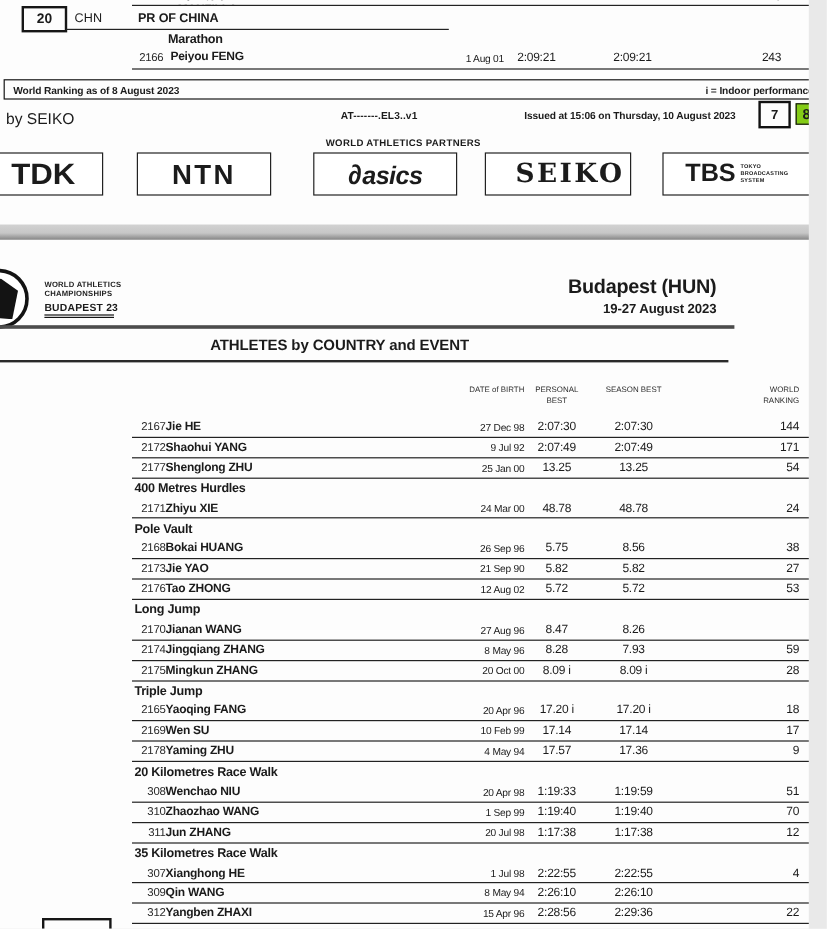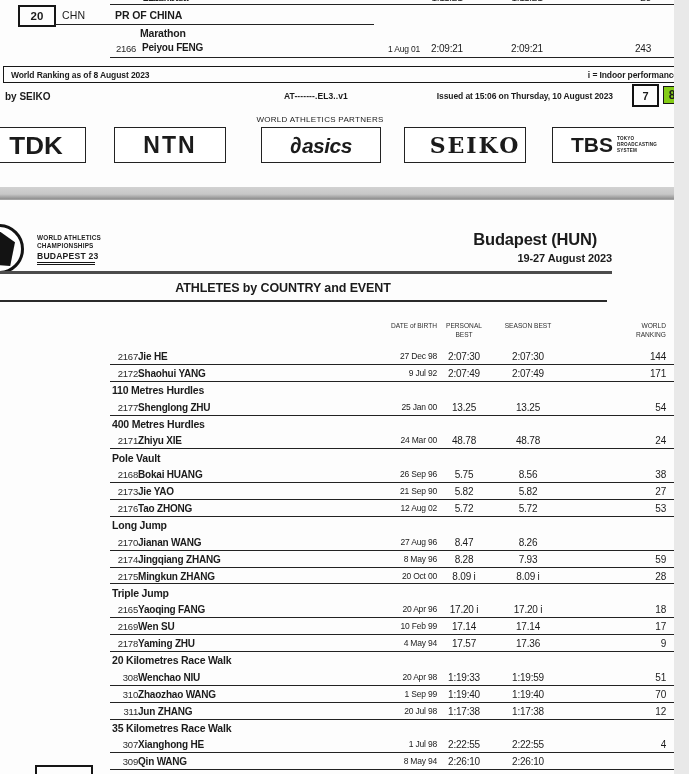--- a/index.html
+++ b/index.html
@@ -45,30 +45,30 @@
   .t-sb{left:492px;top:43px;width:70px;text-align:center;font-size:10px;letter-spacing:-.2px;}
   .t-rank{left:581px;top:43px;width:70px;text-align:right;font-size:10px;letter-spacing:-.2px;}
   .t-underline{left:110px;top:57px;width:579px;height:1.2px;}
 
   
   .ranking-strip{position:absolute;left:3px;top:66px;width:667px;height:15px;border:1.3px solid #161616;
     display:flex;justify-content:space-between;align-items:center;padding:0 7px;background:#fdfdfd;}
   .ranking-strip span{font-size:8.5px;font-weight:700;letter-spacing:-.1px;}
 
   
-  .by-seiko{left:5px;top:91px;font-size:10px;font-weight:700;}
+  .by-seiko{left:5px;top:91px;font-size:13px;font-weight:400;}
   .doc-code{left:284px;top:91px;font-size:8.5px;font-weight:700;letter-spacing:.1px;}
   .issued{right:61px;top:91px;font-size:8.5px;font-weight:700;letter-spacing:-.1px;}
   .page-num-box{left:632px;top:84px;width:23px;height:19px;border:2.5px solid #111;
     display:flex;align-items:center;justify-content:center;font-size:11px;font-weight:700;background:#fdfdfd;}
   .page-total-box{left:663px;top:86px;width:23px;height:16px;border:1.3px solid #161616;
     display:flex;align-items:center;justify-content:center;font-size:12px;font-weight:700;background:#84cc16;}
 
   
-  .partners-heading{left:0;top:115px;width:640px;text-align:center;font-size:8px;font-weight:400;letter-spacing:.3px;}
+  .partners-heading{left:0;top:115px;width:640px;text-align:center;font-size:8px;font-weight:700;letter-spacing:.3px;padding-left:16px;}
   .logo-box{position:absolute;top:127px;height:36px;border:1.3px solid #222;background:#fff;
     display:flex;align-items:center;justify-content:center;box-sizing:border-box;}
   .lb-tdk{left:-14px;width:100px;}
   .lb-ntn{left:114px;width:112px;}
   .lb-asics{left:261px;width:120px;}
   .lb-seiko{left:404px;width:122px;padding-left:20px;}
   .lb-tbs{left:552px;width:124px;}
   .logo-tdk{font-size:26px;font-weight:800;letter-spacing:0;transform:scaleY(.95);}
   .logo-ntn{font-size:23px;font-weight:800;letter-spacing:2px;}
   .logo-asics{font-size:21px;font-weight:700;font-style:italic;letter-spacing:-.5px;}
@@ -81,21 +81,21 @@
   
   .emblem{position:absolute;left:-26px;top:24px;width:50px;height:50px;border-radius:50%;
     border:3px solid #131313;box-sizing:border-box;overflow:hidden;background:#fff;}
   .emblem .blob{position:absolute;left:6px;top:5px;right:6px;bottom:5px;background:#131313;
     clip-path:polygon(0 10%,55% 0,100% 30%,85% 100%,20% 95%,0 60%);}
   .wa-text{position:absolute;left:37px;top:34px;}
   .wa-text .l1,.wa-text .l2{font-size:6.4px;font-weight:600;letter-spacing:.2px;line-height:1.25;color:#1e1e1e;}
   .wa-text .l3{font-size:8.6px;font-weight:800;letter-spacing:.2px;margin-top:1px;}
   .dbl-underline{width:58px;height:3px;border-top:1.4px solid #131313;border-bottom:1px solid #131313;margin-top:1px;box-sizing:border-box;}
   .loc{right:77px;top:30px;font-size:16.5px;font-weight:700;letter-spacing:-.2px;text-align:right;}
-  .dates{right:62px;top:52px;font-size:11px;font-weight:600;letter-spacing:-.1px;text-align:right;}
+  .dates{right:77px;top:52px;font-size:11px;font-weight:600;letter-spacing:-.1px;text-align:right;}
   .hdr-rule{left:0;top:71px;width:612px;height:3px;background:#4c4c4c;}
   .list-title{left:0;top:81px;width:566px;text-align:center;font-size:12.5px;font-weight:700;letter-spacing:-.1px;}
   .title-rule{left:0;top:100px;width:607px;height:1.5px;background:#2a2a2a;}
 
   
   .thead{position:absolute;left:110px;top:122px;width:579px;height:20px;}
   .thead .hc{position:absolute;top:0;font-size:6.6px;font-weight:500;letter-spacing:0;
     color:#2e2e2e;line-height:1.3;white-space:nowrap;}
   .h-dob{left:240px;width:87px;text-align:right;}
   .h-pb{left:319px;width:70px;text-align:center;}
@@ -234,23 +234,20 @@
           <span class="cell rank">144</span>
         </div>
         <div class="trow athlete-row">
           <span class="cell bib">2172</span>
           <span class="cell name">Shaohui YANG</span>
           <span class="cell dob">9 Jul 92</span>
           <span class="cell pb">2:07:49</span>
           <span class="cell sb">2:07:49</span>
           <span class="cell rank">171</span>
         </div>
-        <div class="trow section-row">
-          <span class="section-label">110 Metres Hurdles</span>
-        </div>
         <div class="trow athlete-row">
           <span class="cell bib">2177</span>
           <span class="cell name">Shenglong ZHU</span>
           <span class="cell dob">25 Jan 00</span>
           <span class="cell pb">13.25</span>
           <span class="cell sb">13.25</span>
           <span class="cell rank">54</span>
         </div>
         <div class="trow section-row">
           <span class="section-label">400 Metres Hurdles</span>

